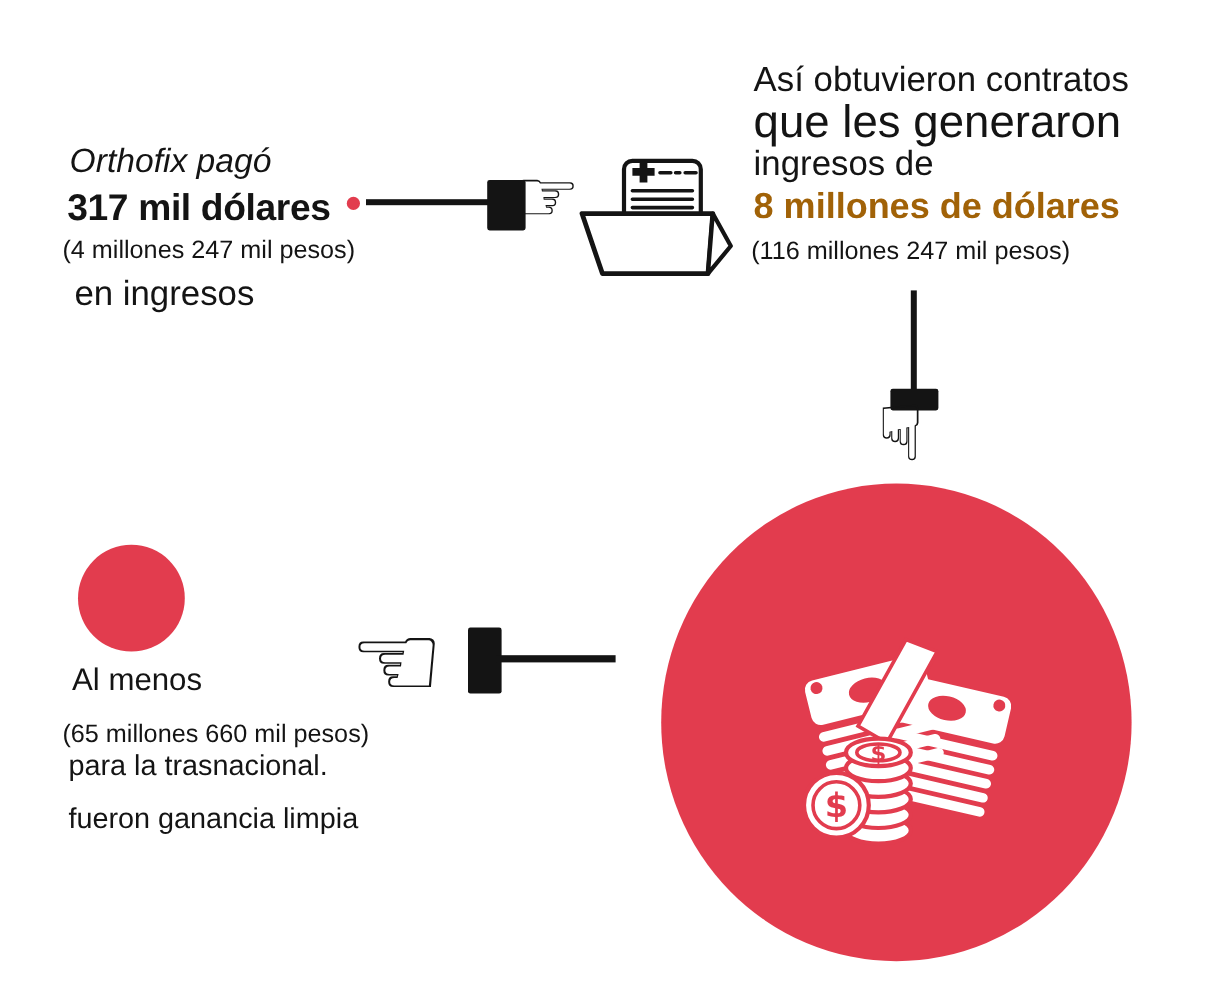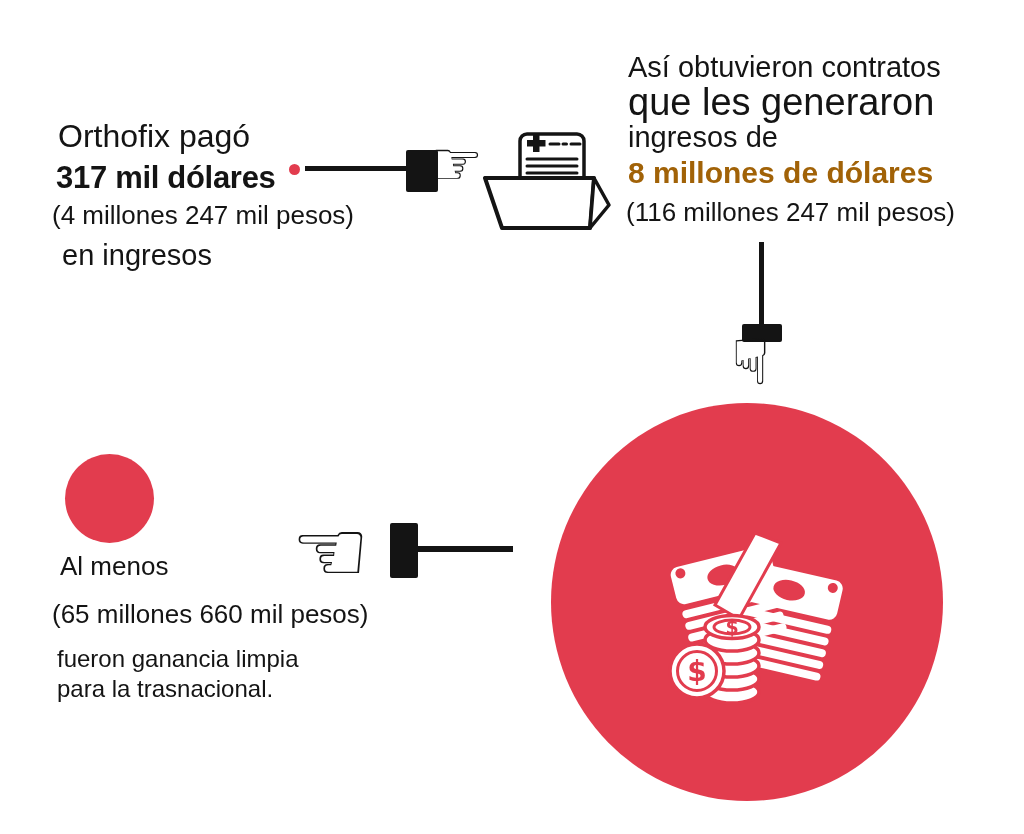--- a/index.html
+++ b/index.html
@@ -2,23 +2,23 @@
 <html><head>
 <meta charset="utf-8">
 <style>
   html,body{margin:0;padding:0;background:#fff;}
   #canvas{
     position:relative;width:1024px;height:834px;background:#ffffff;overflow:hidden;
     font-family:"Liberation Sans","DejaVu Sans",sans-serif;color:#141414;
   }
   .abs{position:absolute;}
   .line{line-height:1.15;white-space:nowrap;}
-  .t-main{font-size:32px;font-weight:500;}
+  .t-main{font-size:28px;font-weight:500;font-style:italic;}
   .t-big{font-size:31px;font-weight:800;letter-spacing:-0.3px;}
-  .t-small{font-size:26px;font-weight:400;}
+  .t-small{font-size:21px;font-weight:400;}
   .t-red{color:#a16207;}
   .arm{background:#141414;}
   .cuff{background:#141414;border-radius:2px;}
   .hand{
     position:absolute;font-family:"DejaVu Sans",sans-serif;color:#141414;
     line-height:1;user-select:none;
   }
   .circle{position:absolute;background:#e23c4e;border-radius:50%;}
   .dot{position:absolute;background:#e23c4e;border-radius:50%;}
   svg{display:block;}
@@ -113,17 +113,17 @@
 
   <div class="circle" style="left:65px;top:454px;width:89px;height:89px;"></div>
 
   <div class="hand" style="left:291px;top:508px;font-size:88px;">☜</div>
   <div class="abs cuff" style="left:390px;top:523px;width:28px;height:55px;"></div>
   <div class="abs arm" style="left:414px;top:546px;width:99px;height:6px;"></div>
 
   <div class="abs" style="left:52px;top:552px;">
     <div class="line" style="font-size:26px;font-weight:500;margin-left:8px;">Al menos</div>
     <div class="line t-small" style="margin-top:18px;">(65 millones 660 mil pesos)</div>
+    <div class="line" style="font-size:24px;font-weight:500;line-height:30px;margin-left:5px;">para la trasnacional.</div>
     <div class="line" style="font-size:24px;font-weight:500;line-height:30px;margin-top:14px;margin-left:5px;">fueron ganancia limpia</div>
-    <div class="line" style="font-size:24px;font-weight:500;line-height:30px;margin-left:5px;">para la trasnacional.</div>
   </div>
 
 </div>
 
 </body></html>

